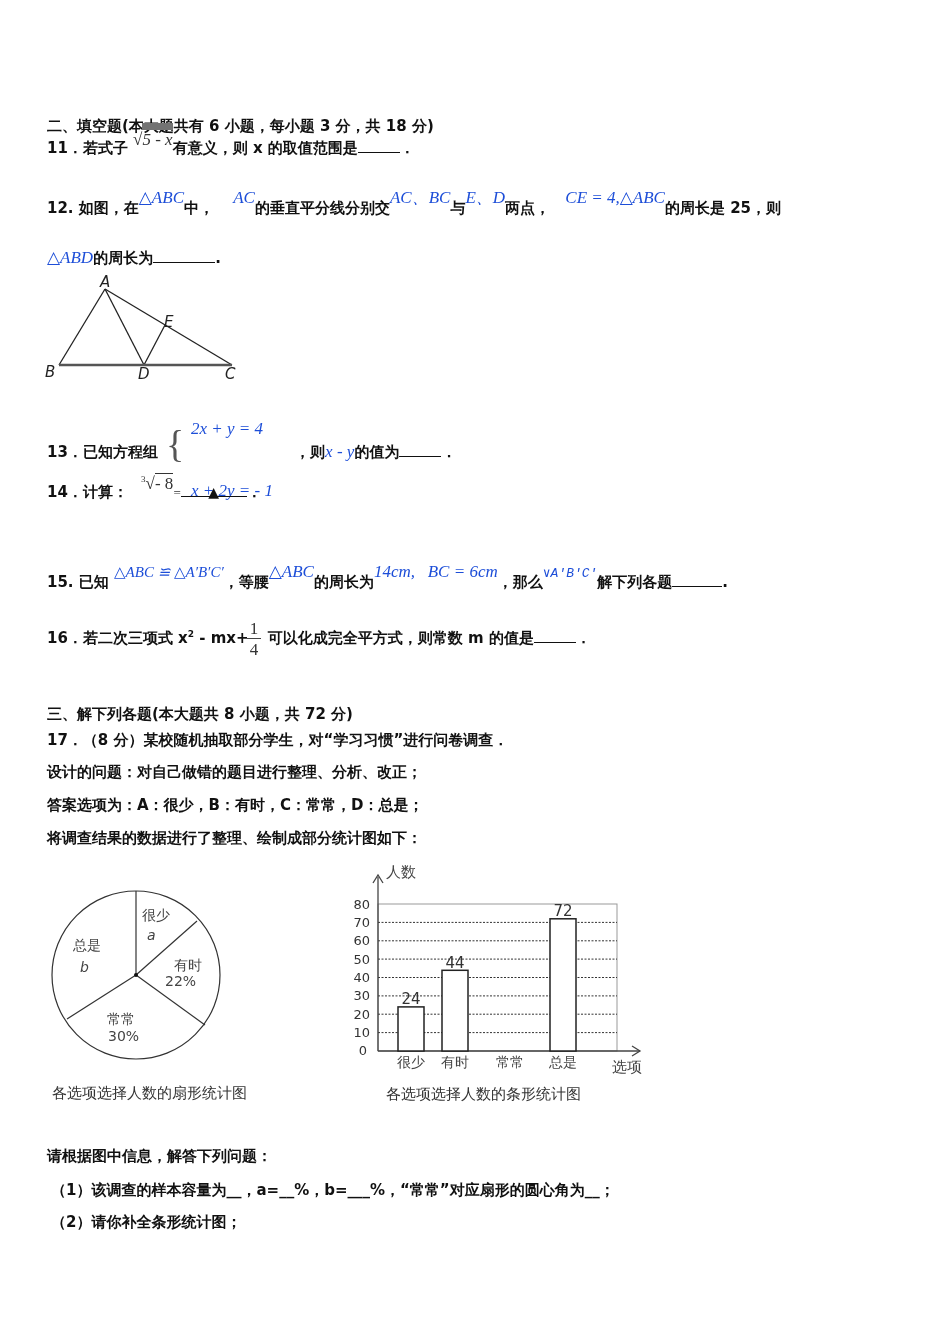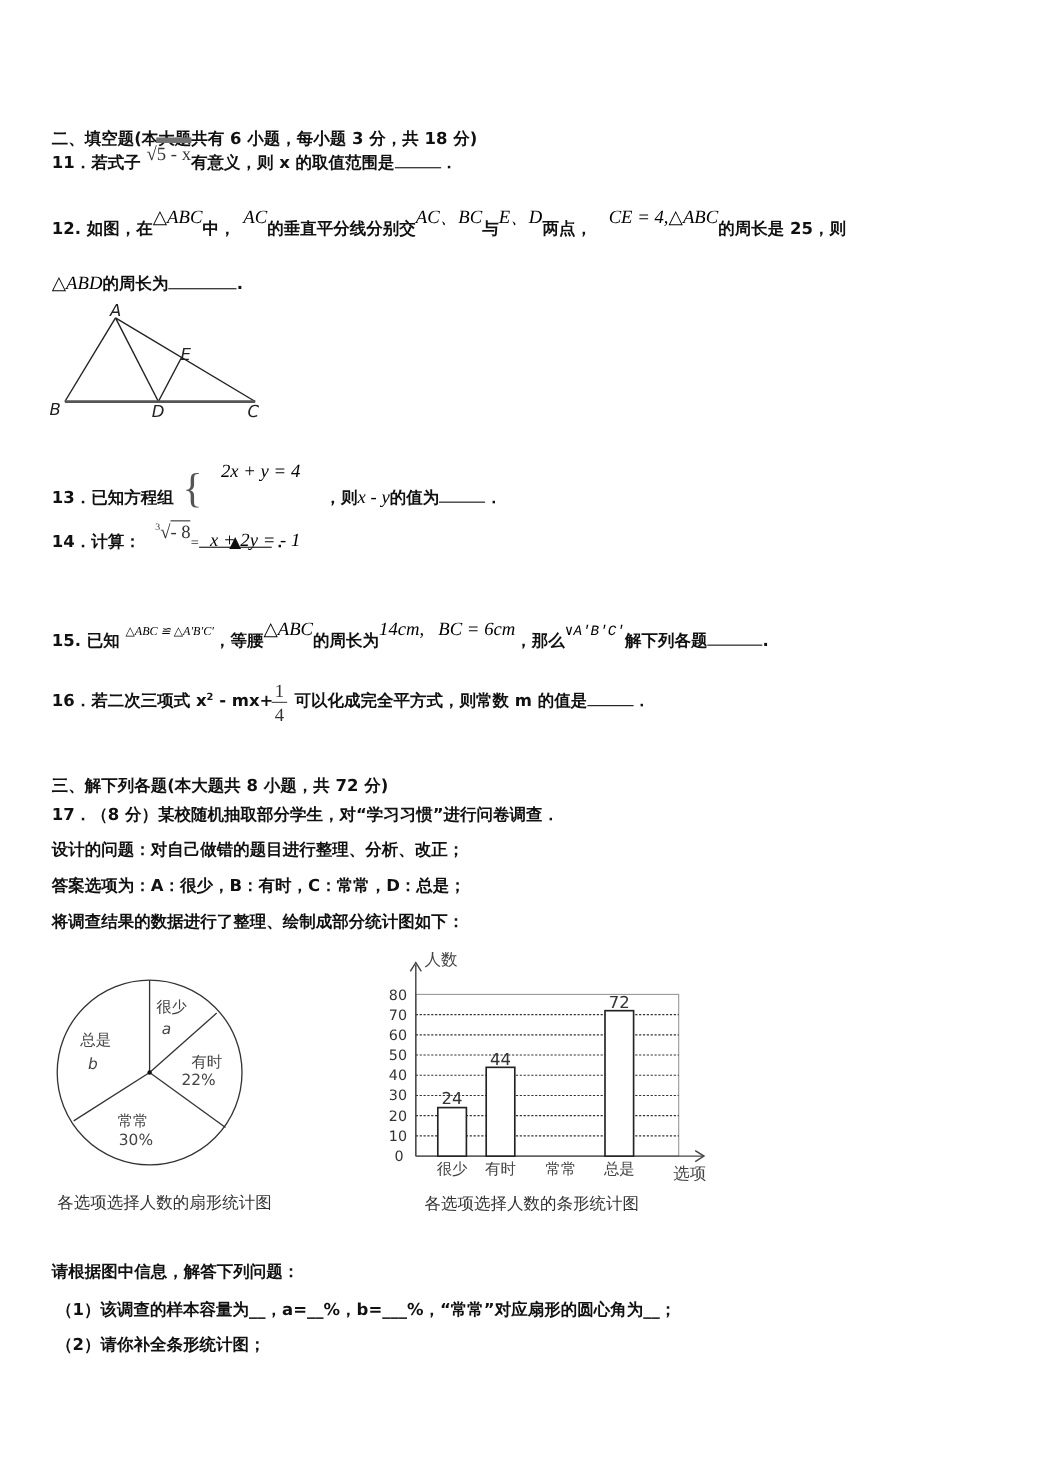--- a/index.html
+++ b/index.html
@@ -1,38 +1,38 @@
 <!DOCTYPE html>
 <html><head>
 <meta charset="utf-8">
 <style>
   html, body { margin: 0; padding: 0; background: #ffffff; }
   body { width: 950px; height: 1344px; position: relative; overflow: hidden;
          font-family: "DejaVu Sans", "Liberation Sans", sans-serif; color: #111; }
   .line { position: absolute; left: 47px; font-size: 15px; font-weight: bold; white-space: nowrap; line-height: 20px; }
-  .math { font-family: "Liberation Serif", "DejaVu Serif", serif; font-style: italic; font-weight: normal; color: #000000; font-size: 17px; text-align: right; }
+  .math { font-family: "Liberation Serif", "DejaVu Serif", serif; font-style: italic; font-weight: normal; color: #1d4ed8; font-size: 17px; }
   .mathup { font-family: "Liberation Serif", "DejaVu Serif", serif; font-weight: normal; color: #333; font-size: 17px; }
   .sup { position: relative; top: -10px; }
   .blank { display: inline-block; border-bottom: 1px solid #111; height: 14px; vertical-align: baseline; }
   .abs { position: absolute; }
   svg text { font-family: "DejaVu Sans", "Liberation Sans", sans-serif; }
 </style>
 </head>
 <body>
 
 <div class="line" style="top:116px;">二、填空题(本大题共有 6 小题，每小题 3 分，共 18 分)</div>
 
 <div class="line" style="top:138px;">
   <span>11．</span><span>若式子</span>
-  <span class="mathup" style="position:relative; top:-8px; display:inline-block;"><span>√</span><span style="border-top:5px solid #737373; ">5 - x</span></span><span>有意义，则 x 的取值范围是</span><span class="blank" style="width:42px;"></span><span>．</span>
+  <span class="mathup" style="position:relative; top:-8px; display:inline-block;"><span>√</span><span style="border-top:7px solid #737373; font-style:italic;">5 - x</span></span><span>有意义，则 x 的取值范围是</span><span class="blank" style="width:42px;"></span><span>．</span>
 </div>
 
 <div class="line" style="top:198px; left:47px;">
   <span>12. </span><span>如图，在</span><span class="math sup">△ABC</span><span>中，</span>
-  <span class="math sup" style="margin-left:2px;">AC</span><span>的垂直平分线分别交</span><span class="math sup">AC、BC</span><span>与</span><span class="math sup">E、D</span><span>两点，</span>
+  <span class="math sup" style="margin-left:14px;">AC</span><span>的垂直平分线分别交</span><span class="math sup">AC、BC</span><span>与</span><span class="math sup">E、D</span><span>两点，</span>
   <span class="math sup" style="margin-left:10px;">CE = 4,△ABC</span><span>的周长是 25，则</span>
 </div>
 <div class="line" style="top:248px;">
   <span class="math">△ABD</span><span>的周长为</span><span class="blank" style="width:62px;"></span><span>.</span>
 </div>
 
 <svg class="abs" style="left:40px; top:275px;" width="220" height="110">
   <g stroke="#222" stroke-width="1.3" fill="none">
     <line x1="19" y1="90" x2="65" y2="14"></line>
     <line x1="65" y1="14" x2="192" y2="90"></line>
@@ -59,21 +59,21 @@
   <div class="math" style="line-height:24px;margin-top:38px;">x + 2y = - 1</div>
 </div>
 
 <div class="line" style="top:482px;">
   <span>14．</span><span>计算：</span>
   <span class="mathup" style="position:relative; top:-8px; margin-left:8px; display:inline-block;"><span style="font-size:9px; position:relative; top:-7px;">3</span><span>√</span><span style="border-top:1px solid #333;">- 8</span></span><span class="mathup" style="font-size:13px;">=</span><span class="blank" style="width:66px; text-align:center; font-size:14px;">▲</span><span>．</span>
 </div>
 
 <div class="line" style="top:572px;">
   <span>15. </span><span>已知</span>
-  <span class="math sup" style="font-size:11px;">△ABC ≌ △A′B′C′</span><span>，等腰</span><span class="math sup">△ABC</span><span>的周长为</span><span class="math sup" style="white-space:pre;">14cm,   BC = 6cm</span><span>，那么</span><span class="math sup" style="font-size:13px;font-family:Liberation Mono, monospace;">∨A′B′C′</span><span>解下列各题</span><span class="blank" style="width:50px;"></span><span>.</span>
+  <span class="math sup" style="font-size:15px;">△ABC ≌ △A′B′C′</span><span>，等腰</span><span class="math sup">△ABC</span><span>的周长为</span><span class="math sup" style="white-space:pre;">14cm,   BC = 6cm</span><span>，那么</span><span class="math sup" style="font-size:13px;font-family:Liberation Mono, monospace;">∨A′B′C′</span><span>解下列各题</span><span class="blank" style="width:50px;"></span><span>.</span>
 </div>
 
 <div class="line" style="top:624px;">
   <span>16．</span><span>若二次三项式 x</span><sup style="font-size:9px;">2</sup><span> - mx+</span>
   <span style="display:inline-block; width:14px;"></span><span>可以化成完全平方式，则常数 m 的值是</span><span class="blank" style="width:42px;"></span><span>．</span>
 </div>
 <div class="abs" style="left:247px; top:620px; text-align:center; width:14px;">
   <div class="mathup" style="line-height:18px; border-bottom:1px solid #444;">1</div>
   <div class="mathup" style="line-height:22px;">4</div>
 </div>

